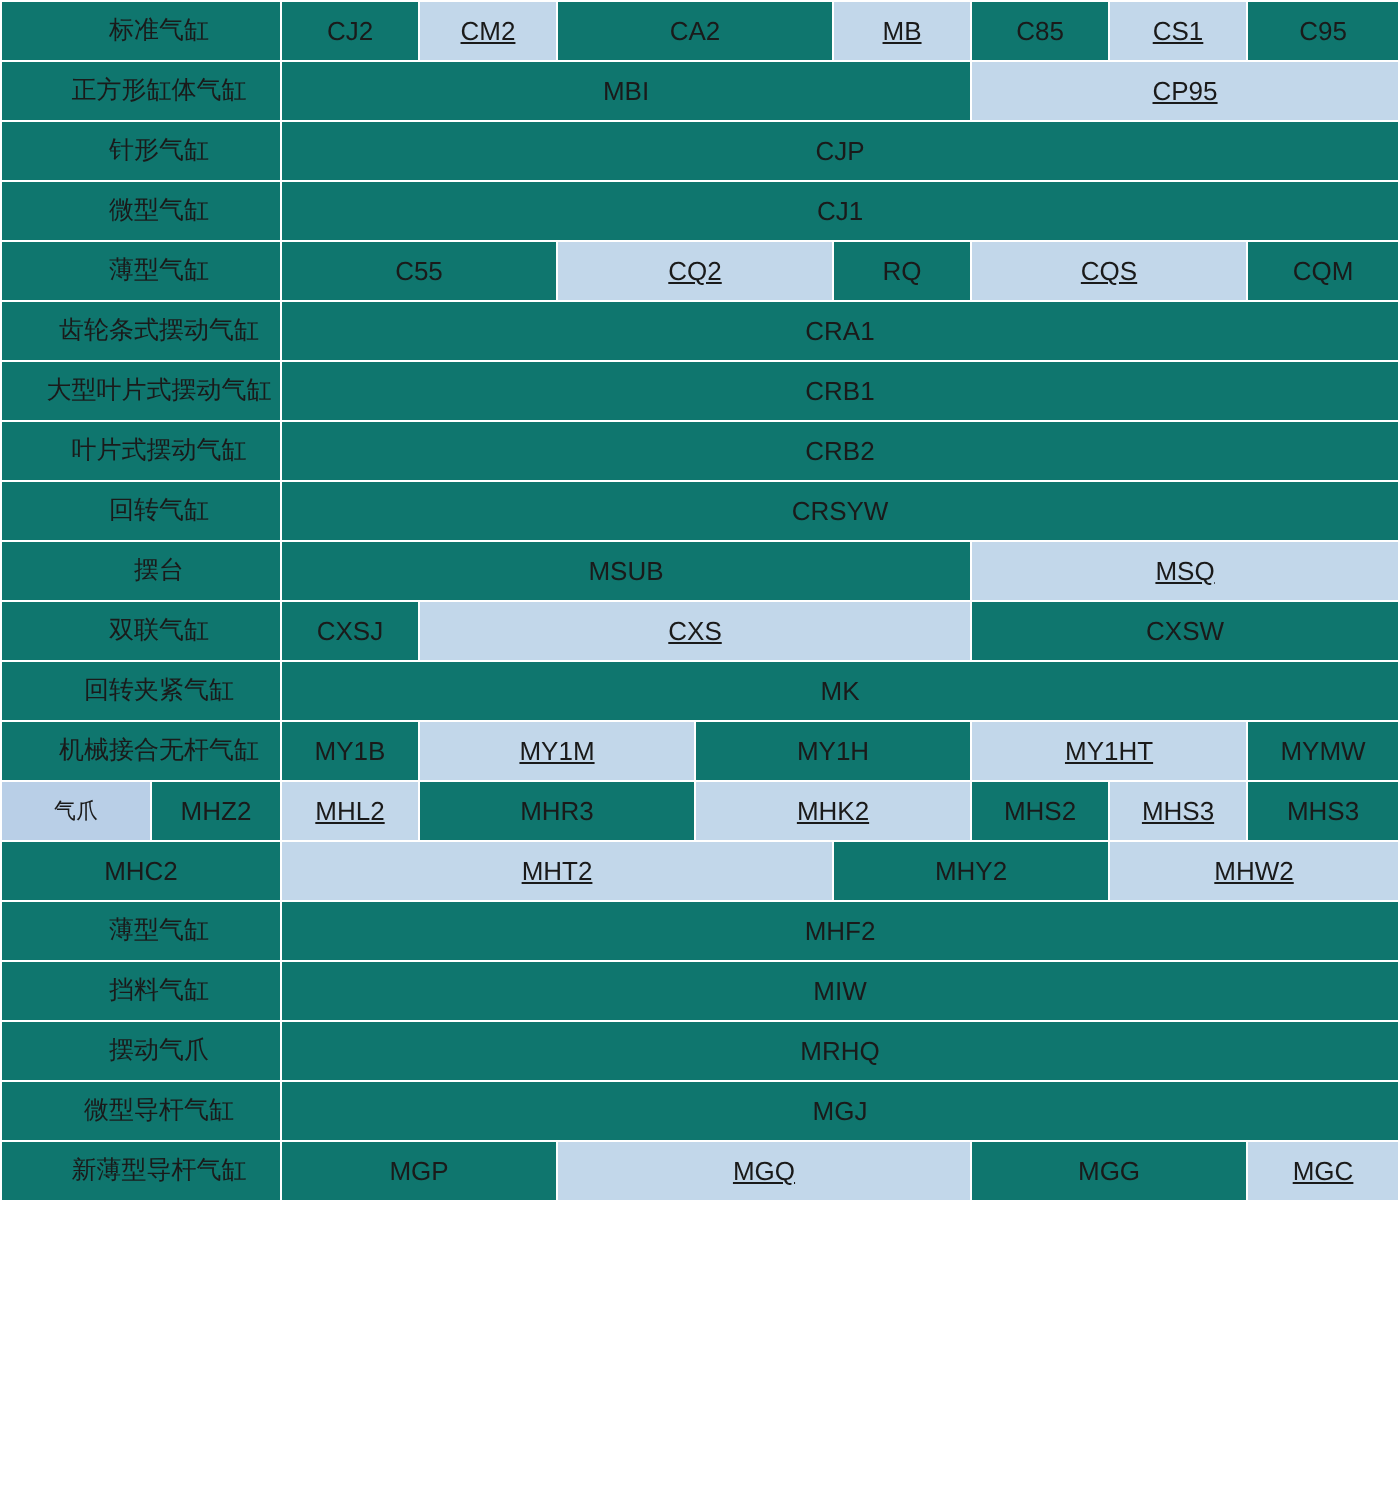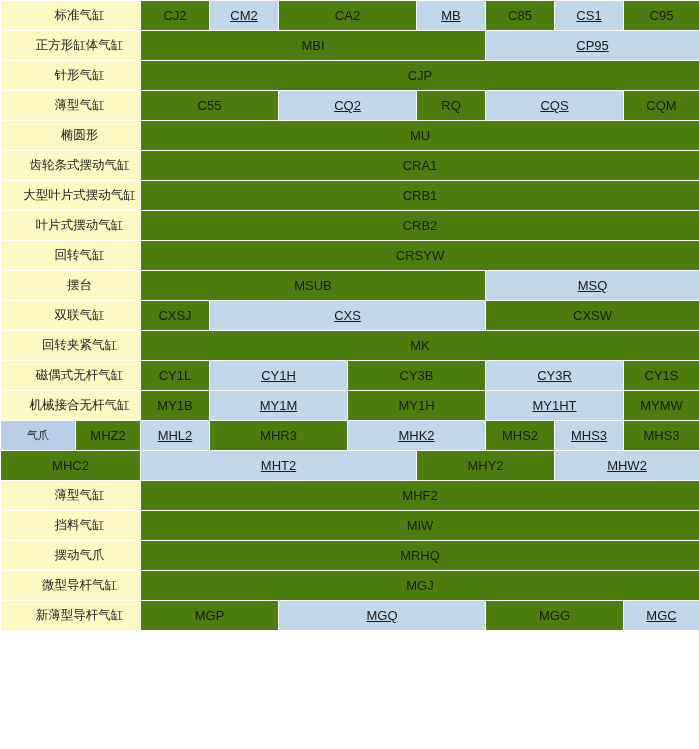--- a/index.html
+++ b/index.html
@@ -24,32 +24,32 @@
     text-align: center;
     vertical-align: middle;
     font-size: 13px;
     color: #1a1a1a;
     background: #c5d9ed;
     padding: 0 2px;
     overflow: hidden;
     white-space: nowrap;
   }
   #product-table td.label {
-    background: #fef9c3;
+    background: #0f766e;
     font-size: 12.5px;
     width: 140px;
     padding-left: 20px;
   }
   #product-table td.label-narrow {
     background: #b9cfe7;
     font-size: 11px;
     width: 75px;
   }
   #product-table td.cell {
-    background: #4d7c0f;
+    background: #0f766e;
   }
   #product-table td.cell-alt {
     background: #c2d7ea;
     text-decoration: underline;
   }
 </style>
 </head>
 <body>
 
 <table id="product-table">
@@ -80,30 +80,30 @@
       <tr>
         <td class="label" colspan="2">正方形缸体气缸</td>
         <td class="cell" colspan="5">MBI</td>
         <td class="cell-alt" colspan="4">CP95</td>
       </tr>
       <tr>
         <td class="label" colspan="2">针形气缸</td>
         <td class="cell" colspan="9">CJP</td>
       </tr>
       <tr>
+        <td class="label" colspan="2">微型气缸</td>
+        <td class="cell" colspan="9">CJ1</td>
+      </tr>
+      <tr>
         <td class="label" colspan="2">薄型气缸</td>
         <td class="cell" colspan="2">C55</td>
         <td class="cell-alt" colspan="2">CQ2</td>
         <td class="cell" colspan="1">RQ</td>
         <td class="cell-alt" colspan="2">CQS</td>
         <td class="cell" colspan="2">CQM</td>
-      </tr>
-      <tr>
-        <td class="label" colspan="2">椭圆形</td>
-        <td class="cell" colspan="9">MU</td>
       </tr>
       <tr>
         <td class="label" colspan="2">齿轮条式摆动气缸</td>
         <td class="cell" colspan="9">CRA1</td>
       </tr>
       <tr>
         <td class="label" colspan="2">大型叶片式摆动气缸</td>
         <td class="cell" colspan="9">CRB1</td>
       </tr>
       <tr>
@@ -121,28 +121,20 @@
       </tr>
       <tr>
         <td class="label" colspan="2">双联气缸</td>
         <td class="cell" colspan="1">CXSJ</td>
         <td class="cell-alt" colspan="4">CXS</td>
         <td class="cell" colspan="4">CXSW</td>
       </tr>
       <tr>
         <td class="label" colspan="2">回转夹紧气缸</td>
         <td class="cell" colspan="9">MK</td>
-      </tr>
-      <tr>
-        <td class="label" colspan="2">磁偶式无杆气缸</td>
-        <td class="cell" colspan="1">CY1L</td>
-        <td class="cell-alt" colspan="2">CY1H</td>
-        <td class="cell" colspan="2">CY3B</td>
-        <td class="cell-alt" colspan="2">CY3R</td>
-        <td class="cell" colspan="2">CY1S</td>
       </tr>
       <tr>
         <td class="label" colspan="2">机械接合无杆气缸</td>
         <td class="cell" colspan="1">MY1B</td>
         <td class="cell-alt" colspan="2">MY1M</td>
         <td class="cell" colspan="2">MY1H</td>
         <td class="cell-alt" colspan="2">MY1HT</td>
         <td class="cell" colspan="1">MYMW</td>
         <td class="cell-alt" colspan="1">MY3A/B</td>
       </tr>

